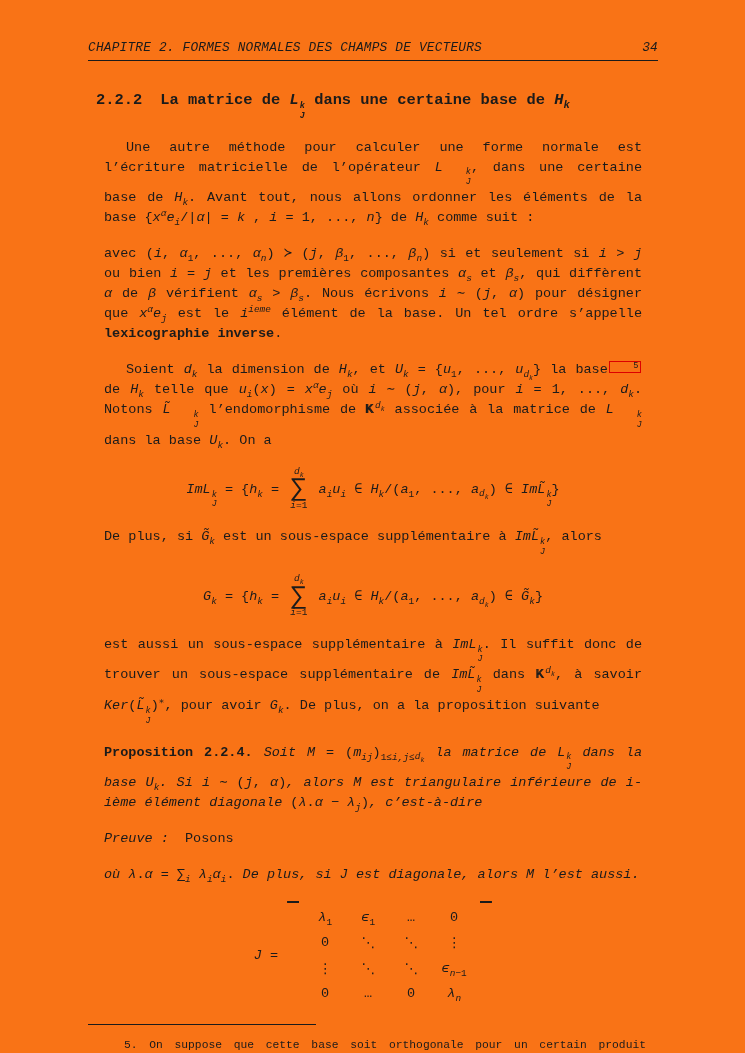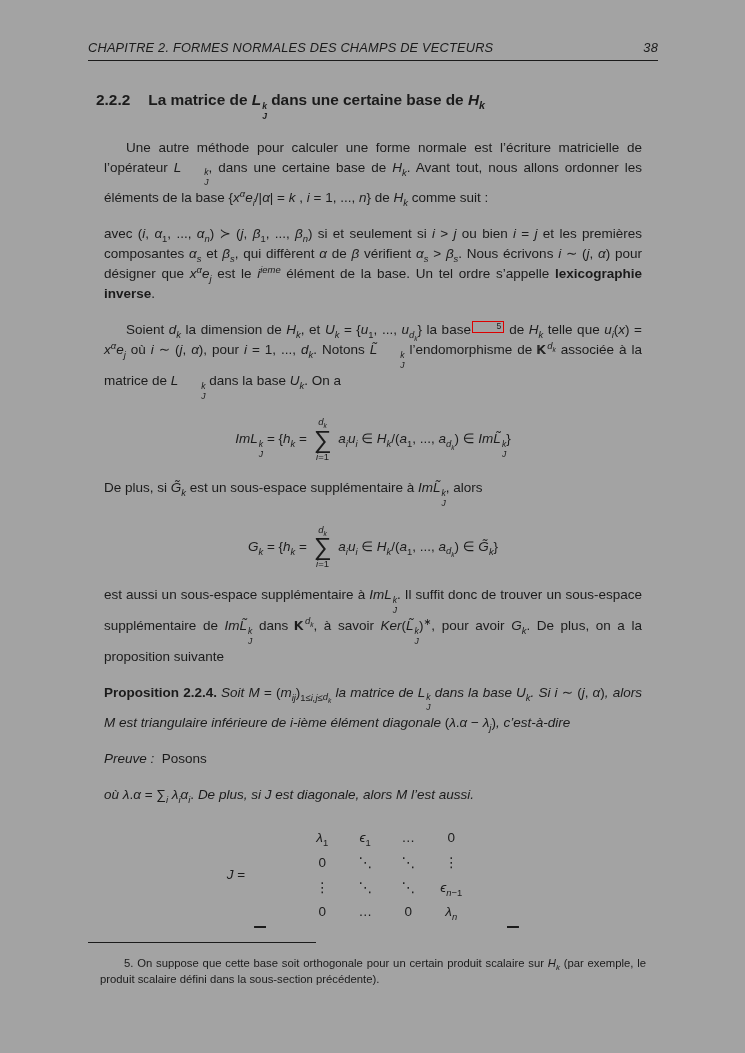--- a/index.html
+++ b/index.html
@@ -1,36 +1,36 @@
 <!DOCTYPE html>
 <html><head>
 <meta charset="utf-8">
 <style>
   html,body{margin:0;padding:0;background:#e8e8e8;}
   .page{
-    width:745px;height:1053px;background:#a3a3a3;color:#1b1b1b;
+    width:745px;height:1053px;background:#f97316;color:#1b1b1b;
     box-sizing:border-box;padding:40px 87px 0 88px;position:relative;
-    font-family:Liberation Sans, sans-serif;
+    font-family:Liberation Mono, monospace;
     font-size:13.5px;margin:0 auto;overflow:hidden;
   }
   .runhead{display:flex;justify-content:space-between;align-items:baseline;
     font-style:italic;font-size:12.8px;letter-spacing:.2px;}
   .hrule{border-top:1px solid #1b1b1b;margin-top:5px;}
   .sec{margin:30px 0 0 8px;font-size:15.4px;font-weight:bold;display:flex;gap:18px;align-items:baseline;}
   p.body{margin:16px;text-align:justify;line-height:20px;}
   .ind{text-indent:22px;}
   .mt{margin-top:17px;}
   .eq{text-align:center;line-height:20px;margin:13px 0;}
   .eqsum{margin:9px 0;}
   .prop{margin-top:15px;}
   .propbody i{font-style:italic;}
   .preuve{margin-top:15px;}
   .mateq{display:flex;justify-content:center;align-items:center;margin:12px 0 14px;}
   .matlhs{margin-right:9px;}
-  .mat{display:inline-flex;align-items:flex-end;gap:30px;}
+  .mat{display:inline-flex;align-items:flex-start;}
   .paren{width:11px;border:1.4px solid #1b1b1b;}
   .paren.l{border-right:none;border-top-left-radius:18px;border-bottom-left-radius:18px;}
   .paren.r{border-left:none;border-top-right-radius:18px;border-bottom-right-radius:18px;}
   .mgrid{display:grid;grid-template-columns:repeat(4,minmax(26px,auto));
     column-gap:17px;row-gap:9px;padding:9px 13px;align-items:center;justify-items:center;}
   sub,sup{font-size:70%;line-height:0;}
   .stk{display:inline-flex;flex-direction:column;align-items:flex-start;
     font-size:8.6px;line-height:1.15;vertical-align:-0.45em;font-style:italic;margin-left:1px;}
   .bigop{display:inline-flex;flex-direction:column;align-items:center;
     vertical-align:middle;line-height:1;margin:0 3px;}
@@ -44,21 +44,21 @@
   .fnrule{width:228px;border-top:1px solid #1b1b1b;margin:0 0 7px 0;}
   .fn{font-size:11.3px;line-height:16px;text-align:justify;margin:12px;text-indent:24px;}
 </style>
 </head>
 <body>
 
 <div class="page">
 
   <div class="runhead">
     <span>CHAPITRE 2.  FORMES NORMALES DES CHAMPS DE VECTEURS</span>
-    <span>38</span>
+    <span>34</span>
   </div>
   <div class="hrule"></div>
 
   <div class="sec">
     <span>2.2.2</span>
     <span>La matrice de <i>L</i><span class="stk">
           <span>k</span>
           <span>J</span>
         </span> dans une certaine base de <i>H<sub>k</sub></i></span>
   </div>

